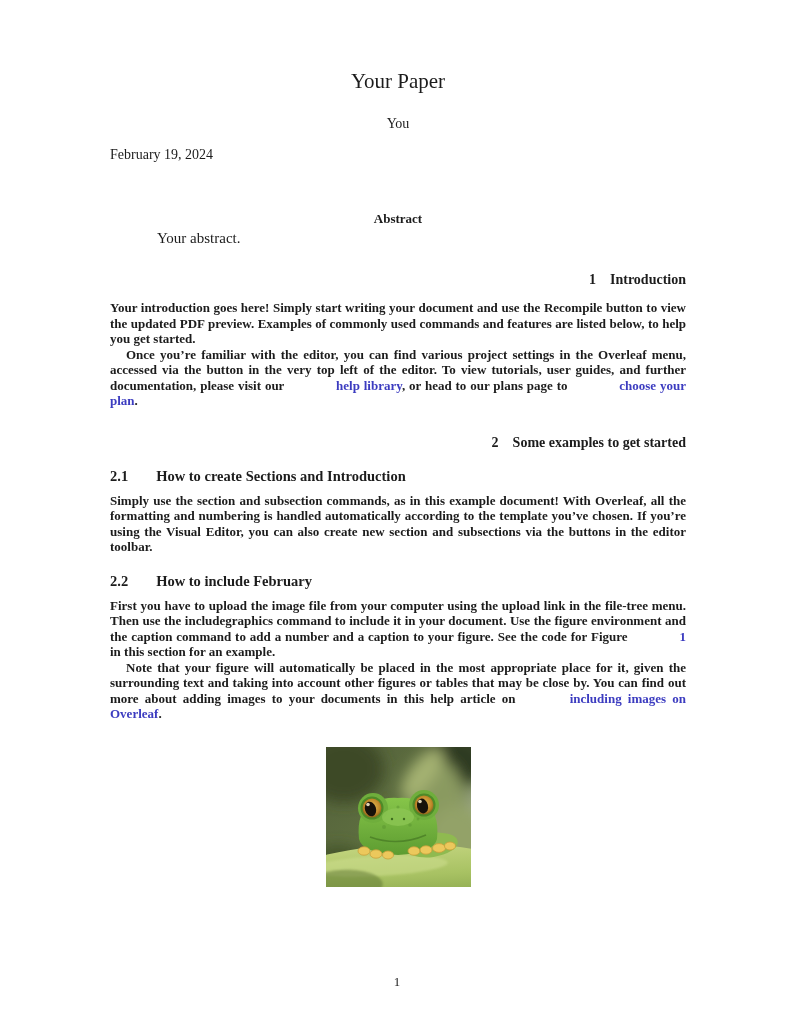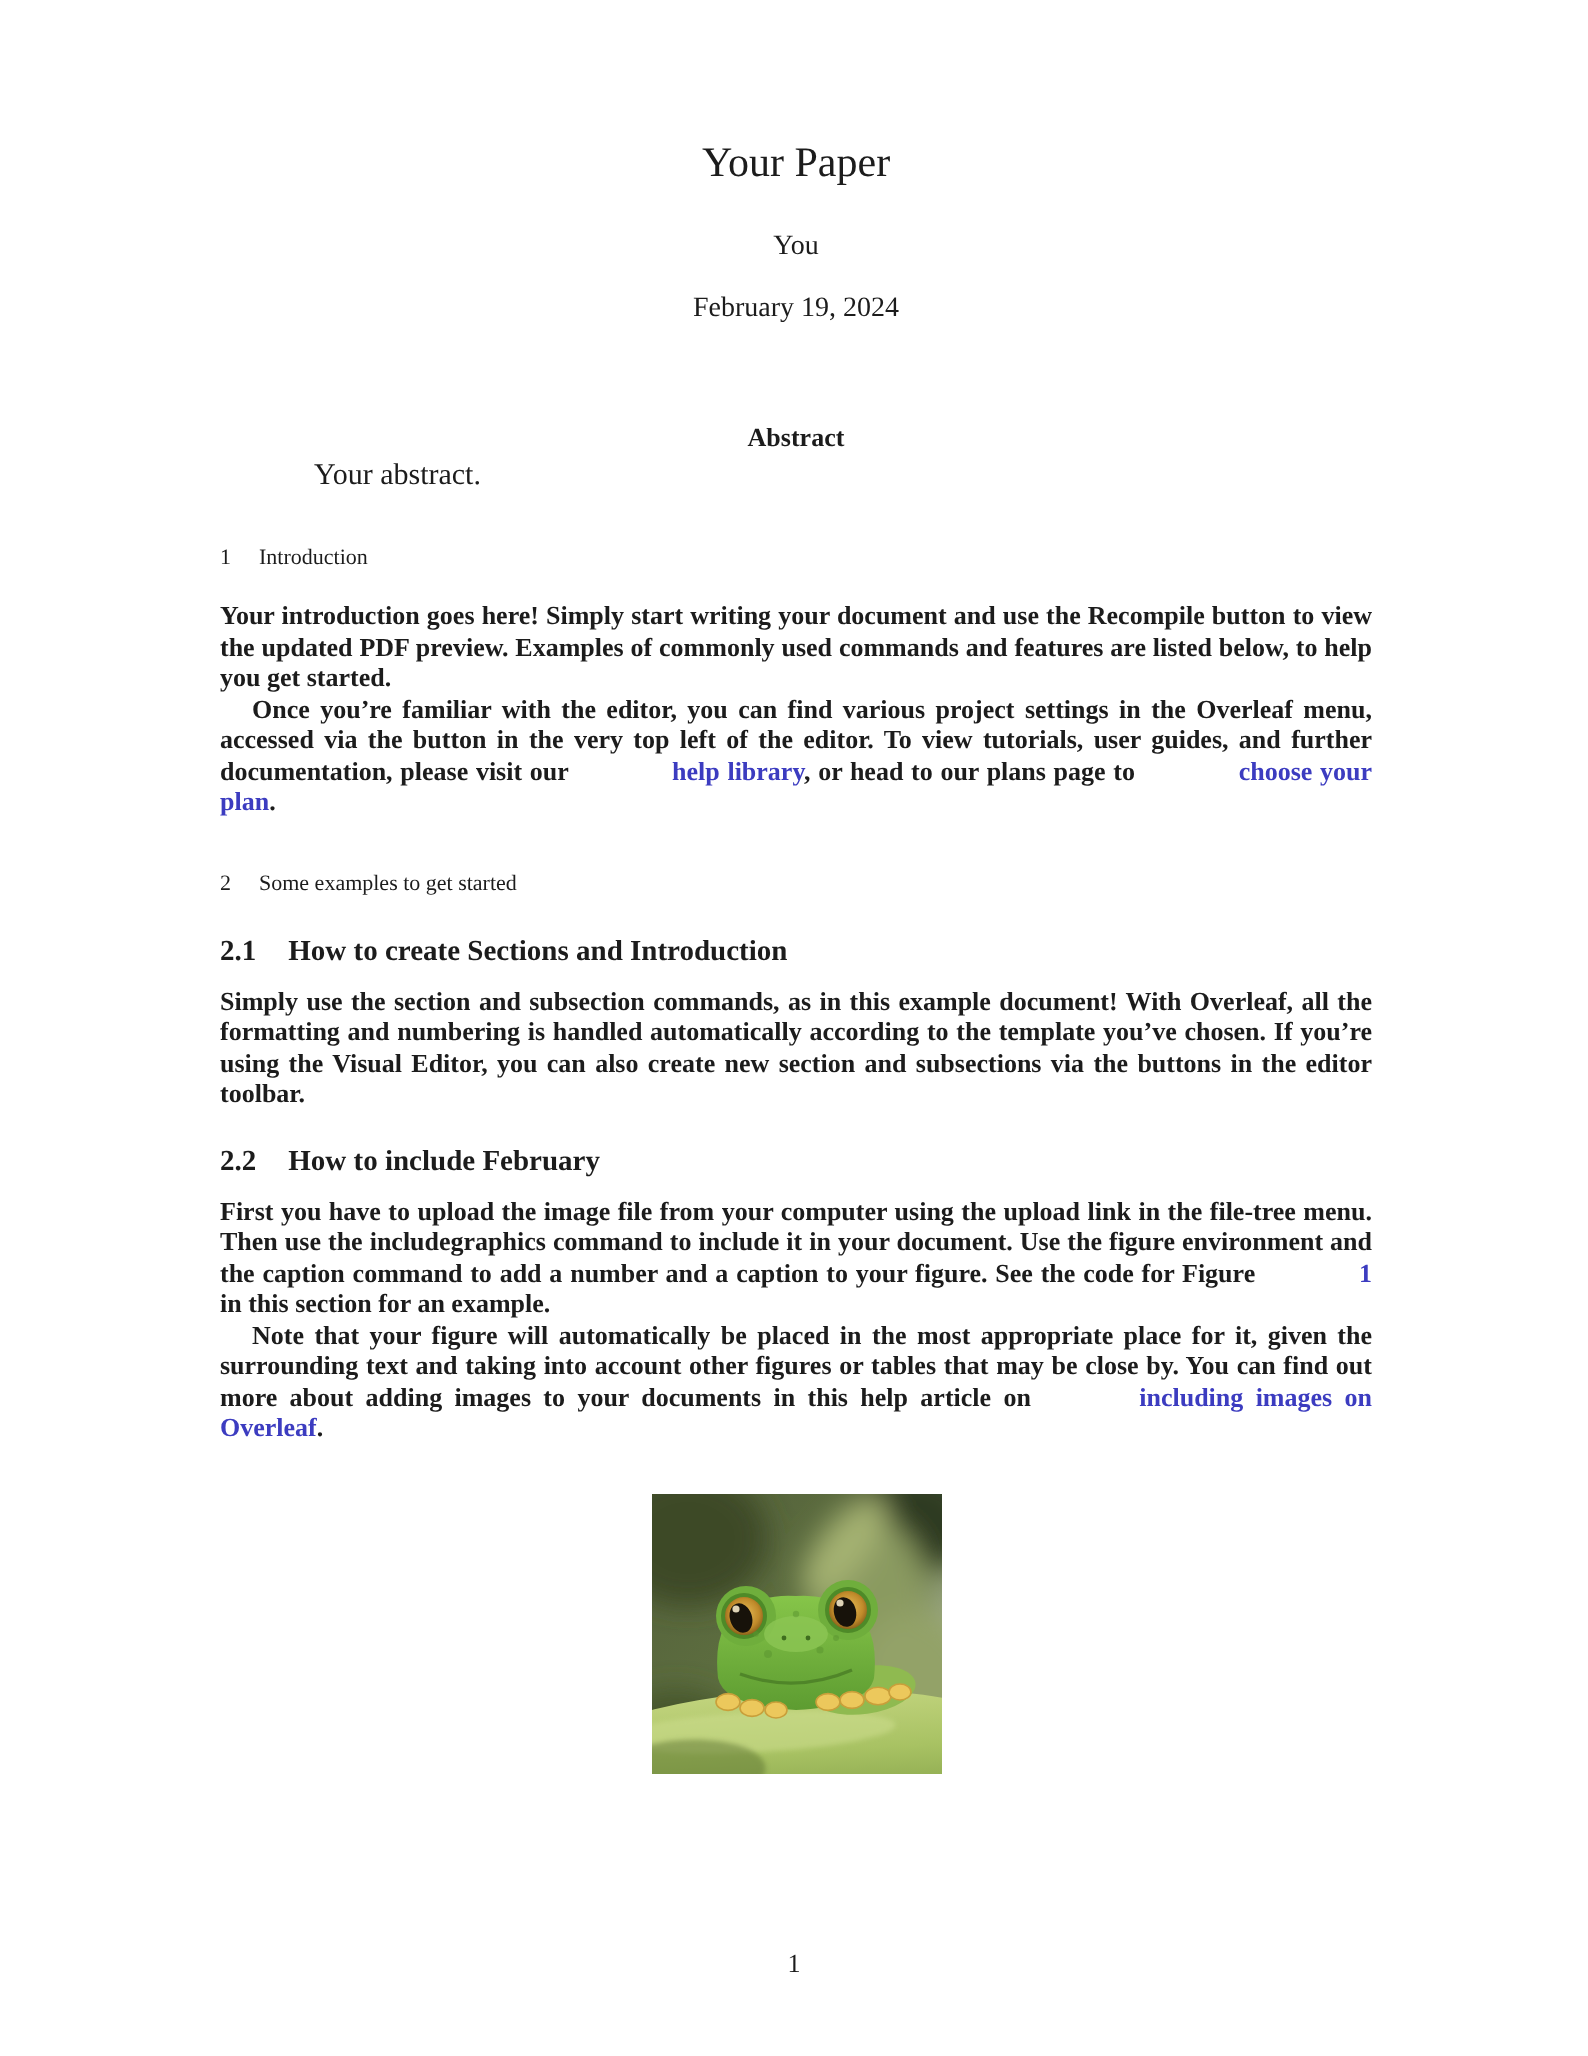--- a/index.html
+++ b/index.html
@@ -26,55 +26,56 @@
     font-size: 21px;
     line-height: 26px;
   }
   .author {
     text-align: center;
     font-size: 14px;
     line-height: 17px;
     margin-top: 21px;
   }
   .date {
-    text-align: center;
+    text-align: left;
     font-size: 14px;
     line-height: 17px;
     margin-top: 14px;
   }
   .abstract-heading {
     text-align: center;
     font-size: 13px;
     line-height: 16px;
     font-weight: bold;
     margin-top: 48px;
   }
   .abstract-body {
     font-size: 15px;
     line-height: 16px;
     margin-top: 3px;
     margin-left: 28px;
     margin-right: 28px;
     text-indent: 19px;
   }
   h1.sec {
-    font-size: 11px;
+    font-size: 14px;
     line-height: 21px;
-    font-weight: normal;
+    font-weight: bold;
     margin: 23px 0 0 0;
+    text-align: right;
   }
   h1.sec .sec-num { margin-right: 14px; }
   h2.subsec {
     font-size: 14.5px;
     line-height: 18px;
     font-weight: bold;
     margin: 14px 0 0 0;
   }
   h2.subsec.later { margin-top: 17px; }
-  h2.subsec .sec-num { margin-right: 16px; text-align: right; }
+  h2.subsec .sec-num { margin-right: 28px; text-align: right; }
   p.body {
     font-size: 13px;
     line-height: 15.5px;
     text-align: justify;
     margin: 0;
     font-weight: bold;
   }
   p.body.first { margin-top: 10px; }
   p.body.after-sub { margin-top: 8px; }
   p.body.indent { text-indent: 16px; }

